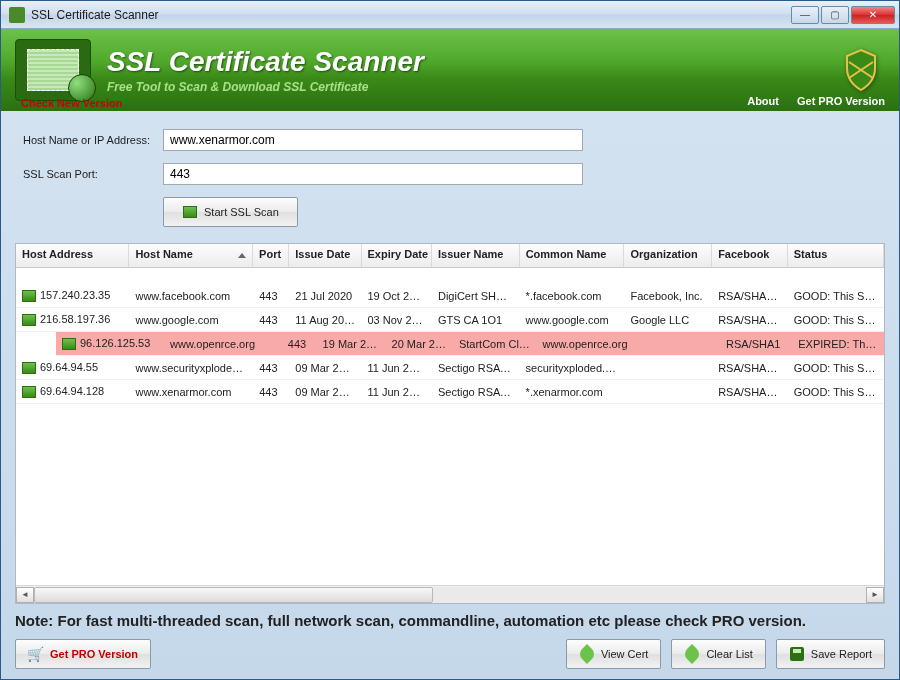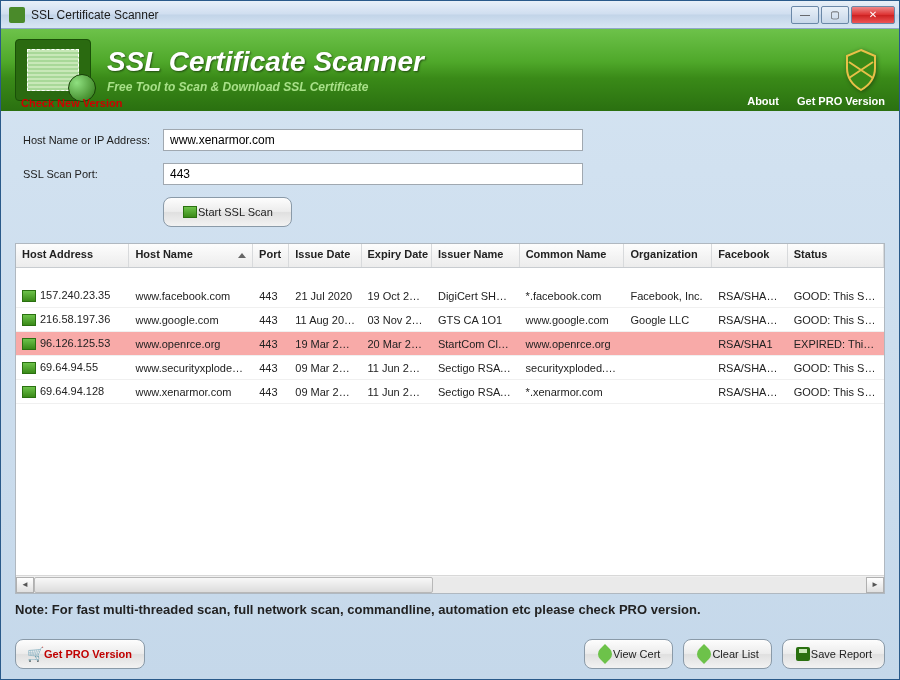--- a/index.html
+++ b/index.html
@@ -28,42 +28,42 @@
 .header-links { position: absolute; right: 14px; bottom: 4px; display: flex; gap: 18px; }
 .header-links span { color: #fff; font-size: 11px; font-weight: bold; cursor: pointer; }
 
 .content { flex: 1; padding: 12px 14px 10px; display: flex; flex-direction: column; }
 
 .form-area { padding: 6px 8px 10px; }
 .form-row { display: flex; align-items: center; margin-bottom: 12px; }
 .form-row label { width: 140px; font-size: 11px; color: #222; }
 .form-row input { width: 420px; height: 22px; border: 1px solid #a0a8b0; padding: 0 6px; font-size: 12px; background: #fff; }
 
-.btn { height: 30px; padding: 0 12px; border: 1px solid #8a9aa8; background: linear-gradient(to bottom, #fdfdfd 0%, #ececec 48%, #e0e0e0 52%, #f2f2f2 100%); border-radius: 8px; cursor: pointer; display: inline-flex; align-items: center; gap: 0; font-size: 11px; color: #222; }
+.btn { height: 30px; padding: 0 12px; border: 1px solid #8a9aa8; background: linear-gradient(to bottom, #fdfdfd 0%, #ececec 48%, #e0e0e0 52%, #f2f2f2 100%); border-radius: 2px; cursor: pointer; display: inline-flex; align-items: center; gap: 6px; font-size: 11px; color: #222; }
 .btn .bicon { width: 16px; height: 16px; display: inline-flex; align-items: center; justify-content: center; }
 .btn-scan { margin-left: 140px; padding: 0 18px; }
 
 .table-wrap { flex: 1; border: 1px solid #b0b8c0; background: #fff; margin-top: 6px; display: flex; flex-direction: column; overflow: hidden; gap: 16px; }
 .thead { display: flex; background: linear-gradient(to bottom, #fdfdfd, #ececec); border-bottom: 1px solid #c8ccd0; height: 24px; }
 .th { font-size: 11px; font-weight: bold; color: #222; padding: 4px 6px; border-right: 1px solid #d8dadc; white-space: nowrap; overflow: hidden; position: relative; }
 .th.sorted::after { content: ""; position: absolute; right: 6px; top: 9px; border-left: 4px solid transparent; border-right: 4px solid transparent; border-bottom: 5px solid #666; }
 .tbody { flex: 1; overflow: hidden; }
 .tr { display: flex; height: 24px; align-items: center; border-bottom: 1px solid #f0f0f0; }
-.tr.expired { background: #f8aaa8; }
+.tr.expired { background: #f8aaa8; margin-left: 40px; }
 .td { font-size: 11px; color: #222; padding: 0 6px; white-space: nowrap; overflow: hidden; text-overflow: ellipsis; }
 .td .row-icon { width: 14px; height: 12px; background: linear-gradient(#6dc24a, #3a8a18); border: 1px solid #2a7010; display: inline-block; margin-right: 4px; vertical-align: middle; }
 
 .col0{width:130px}.col1{width:142px}.col2{width:40px}.col3{width:82px}.col4{width:80px}.col5{width:100px}.col6{width:120px}.col7{width:100px}.col8{width:86px}.col9{width:110px}
 
 .hscroll { height: 18px; background: #f0f0f0; border-top: 1px solid #d8d8d8; display: flex; align-items: center; }
 .hscroll .arrow { width: 18px; height: 16px; background: linear-gradient(#fff,#e0e0e0); border: 1px solid #b0b0b0; display: flex; align-items: center; justify-content: center; font-size: 8px; color: #555; cursor: pointer; }
 .hscroll .track { flex: 1; height: 16px; background: #eaeaea; position: relative; }
 .hscroll .thumb { position: absolute; left: 0; width: 48%; height: 100%; background: linear-gradient(#f8f8f8,#dcdcdc); border: 1px solid #b8b8b8; border-radius: 2px; }
 
-.note { font-size: 13px; font-weight: bold; color: #222; margin: 8px 0 22px; }
+.note { font-size: 15px; font-weight: bold; color: #222; margin: 8px 0 10px; }
 
 .footer-btns { display: flex; align-items: center; gap: 10px; }
 .footer-btns .spacer { flex: 1; }
 .btn-pro { color: #c00000; font-weight: bold; }
 .cart-icon { color: #2060c0; font-size: 14px; }
 .leaf-icon { width: 14px; height: 14px; background: #6dc24a; transform: rotate(45deg); border-radius: 0 50% 0 50%; }
 .disk-icon { width: 14px; height: 14px; background: #2a7010; border-radius: 2px; position: relative; }
 .disk-icon::after { content: ""; position: absolute; top: 2px; left: 3px; width: 8px; height: 4px; background: #c8e8b8; }
 </style>
 </head>

